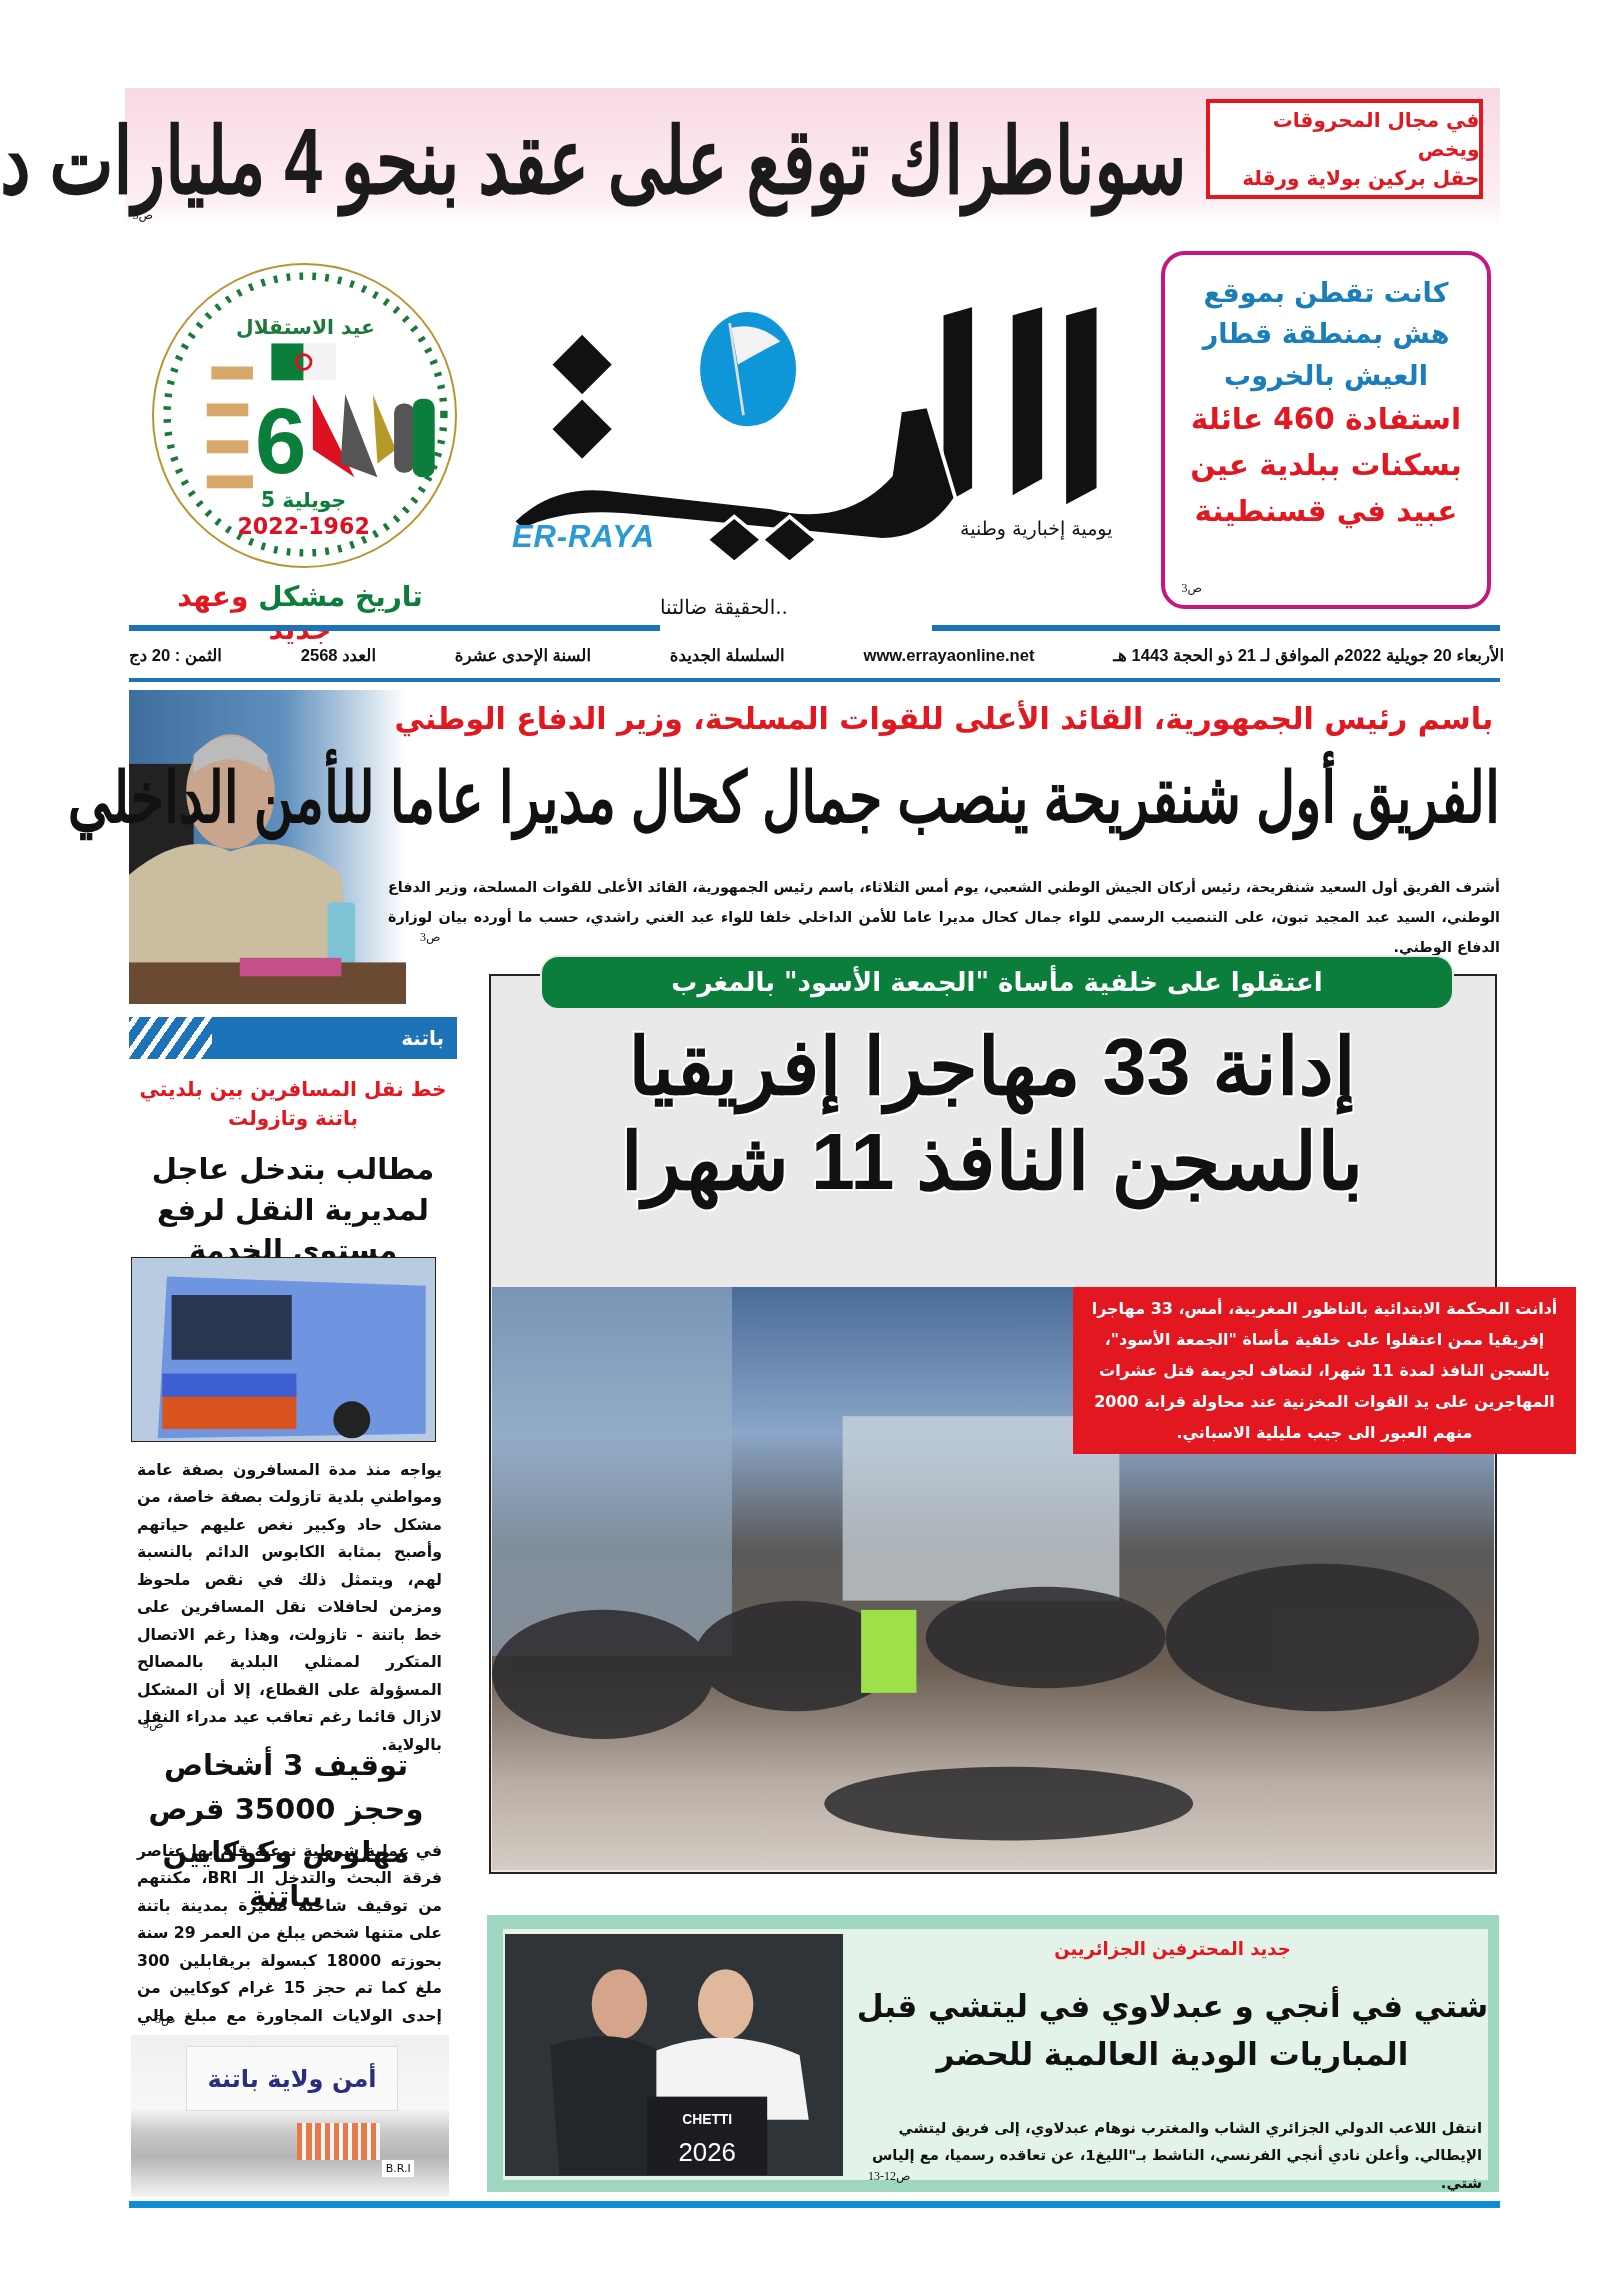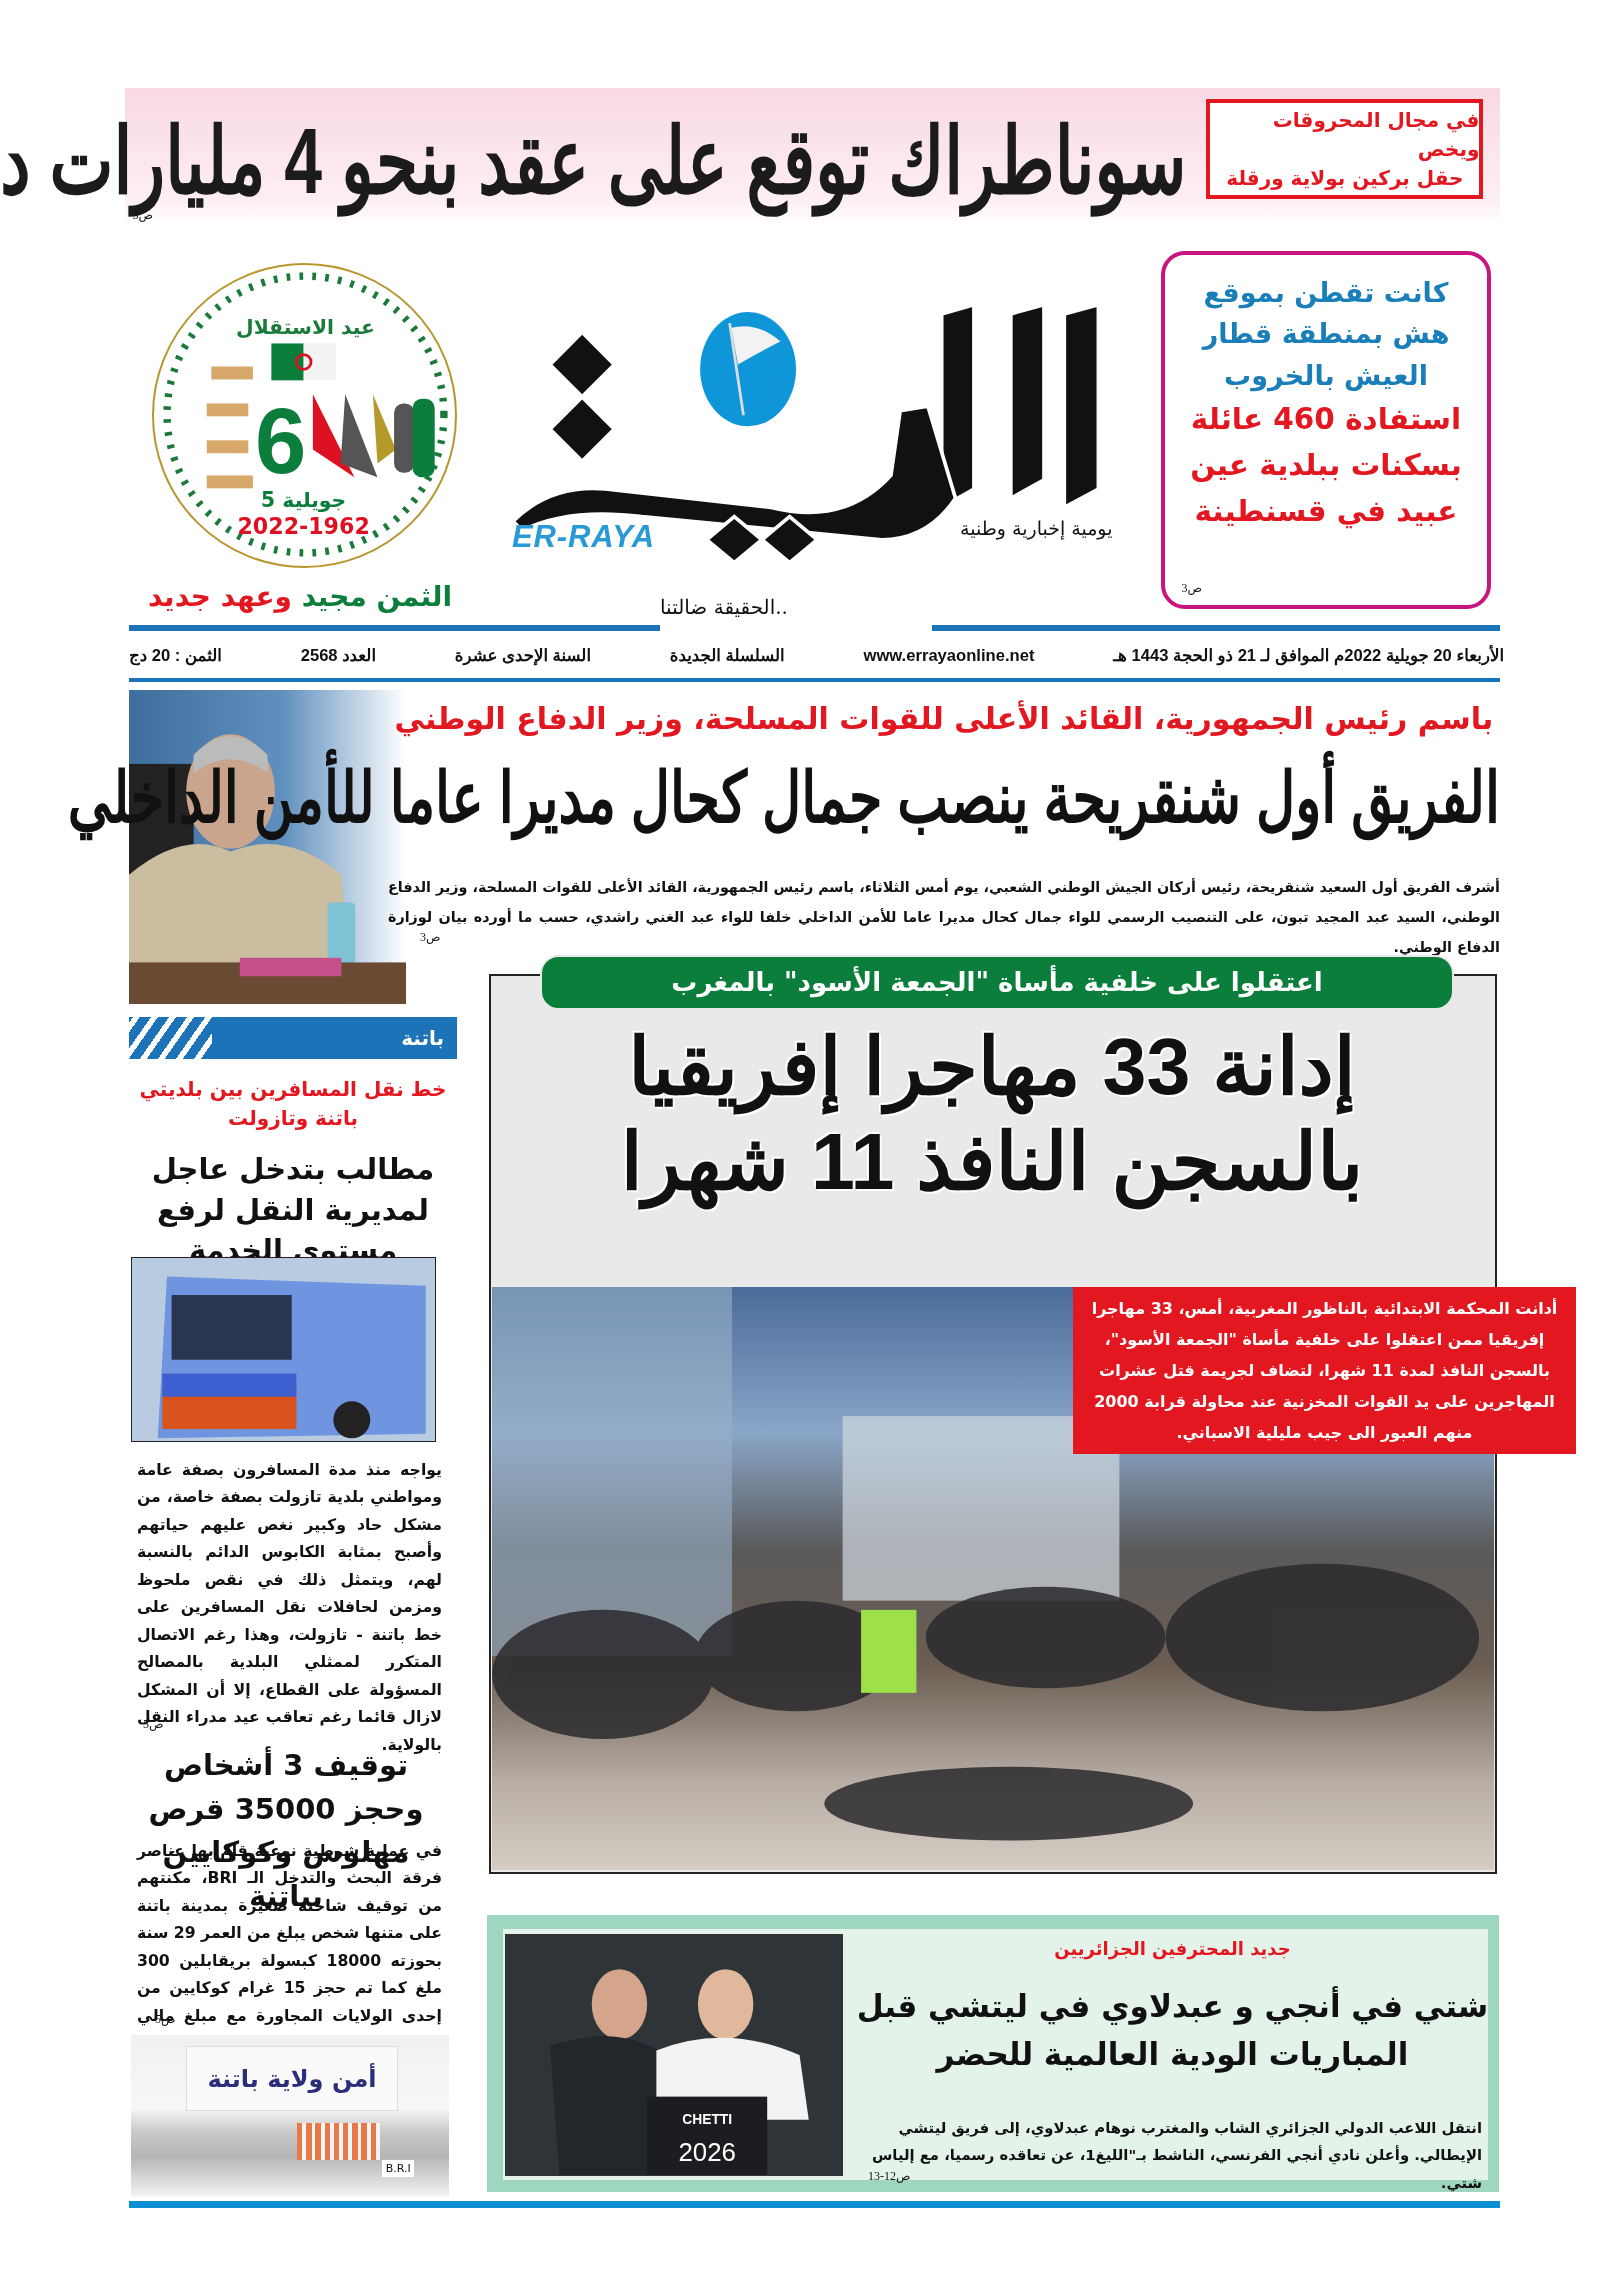--- a/index.html
+++ b/index.html
@@ -4,21 +4,21 @@
 <style>
   * { box-sizing: border-box; margin: 0; padding: 0; }
   html, body { width: 1620px; height: 2291px; background: #ffffff; overflow: hidden; }
   body { position: relative; font-family: "DejaVu Sans", sans-serif; color: #111; direction: rtl; }
   .abs { position: absolute; }
 
   
   .top-banner { left: 125px; top: 88px; width: 1375px; height: 138px;
     background: linear-gradient(#f8d9e3, #fdeef2 80%, #fff); }
   .top-kicker { right: 16.6px; top: 11px; width: 277px; height: 100px; border: 4.6px solid #e3171f; background:#fff;
-    display:flex; flex-direction:column; justify-content:center; align-items:center; color:#e3171f; font-size: 20px; font-weight:bold; line-height:1.45; }
+    display:flex; flex-direction:column; justify-content:center; align-items:flex-start; color:#e3171f; font-size: 20px; font-weight:bold; line-height:1.45; }
   .top-headline { left: 18.5px; top: 20px; width: 1043px; font-size: 68px; font-weight: bold; color: #1b1b1b; text-align: center; white-space: nowrap;
     font-family: "Liberation Sans", sans-serif; letter-spacing: -1.8px; transform: scaleY(1.35); transform-origin: top; }
   .page-ref { font-size: 12px; color: #111; font-family: "Liberation Serif", serif; }
 
   
   .teaser { left: 1161px; top: 251px; width: 330px; height: 358px; border: 4.6px solid #c7167f; border-radius: 24px; background:#fff;
     padding-top: 16.6px; text-align: center; line-height: 1.55; }
   .teaser .blue { color: #1a7fb8; font-size: 27px; font-weight: bold; }
   .teaser .red { color: #e3171f; font-size: 29.5px; font-weight: bold; }
 
@@ -138,21 +138,21 @@
     <rect x="278" y="145" width="24" height="85" rx="10" fill="#0a7e3a"></rect>
     <rect x="60" y="110" width="45" height="14" fill="#d8a76a"></rect>
     <rect x="55" y="150" width="45" height="14" fill="#d8a76a"></rect>
     <rect x="55" y="190" width="45" height="14" fill="#d8a76a"></rect>
     <rect x="55" y="228" width="50" height="14" fill="#d8a76a"></rect>
     <text x="160" y="262" text-anchor="middle" font-size="22" font-weight="bold" fill="#0a7e3a" font-family="DejaVu Sans, sans-serif">جويلية 5</text>
     <text x="160" y="292" text-anchor="middle" font-size="24" font-weight="bold" fill="#d12" font-family="DejaVu Sans, sans-serif">2022-1962</text>
   </svg>
 </div>
 <div class="abs emblem-tag">
-  <span style="color:#0a7e3a">الثمن مجيد</span>
+  <span style="color:#0a7e3a">تاريخ مشكل</span>
   <span style="color:#e3171f">وعهد جديد</span>
 </div>
 
 <div class="abs rule-blue" style="left:129px; top:625px; width:531px;"></div>
 <div class="abs rule-blue" style="left:932px; top:625px; width:568px;"></div>
 <div class="abs dateline">
   <span>الأربعاء 20 جويلية 2022م الموافق لـ 21 ذو الحجة 1443 هـ</span>
   <span dir="ltr">www.errayaonline.net</span>
   <span>السلسلة الجديدة</span>
   <span>السنة الإحدى عشرة</span>

